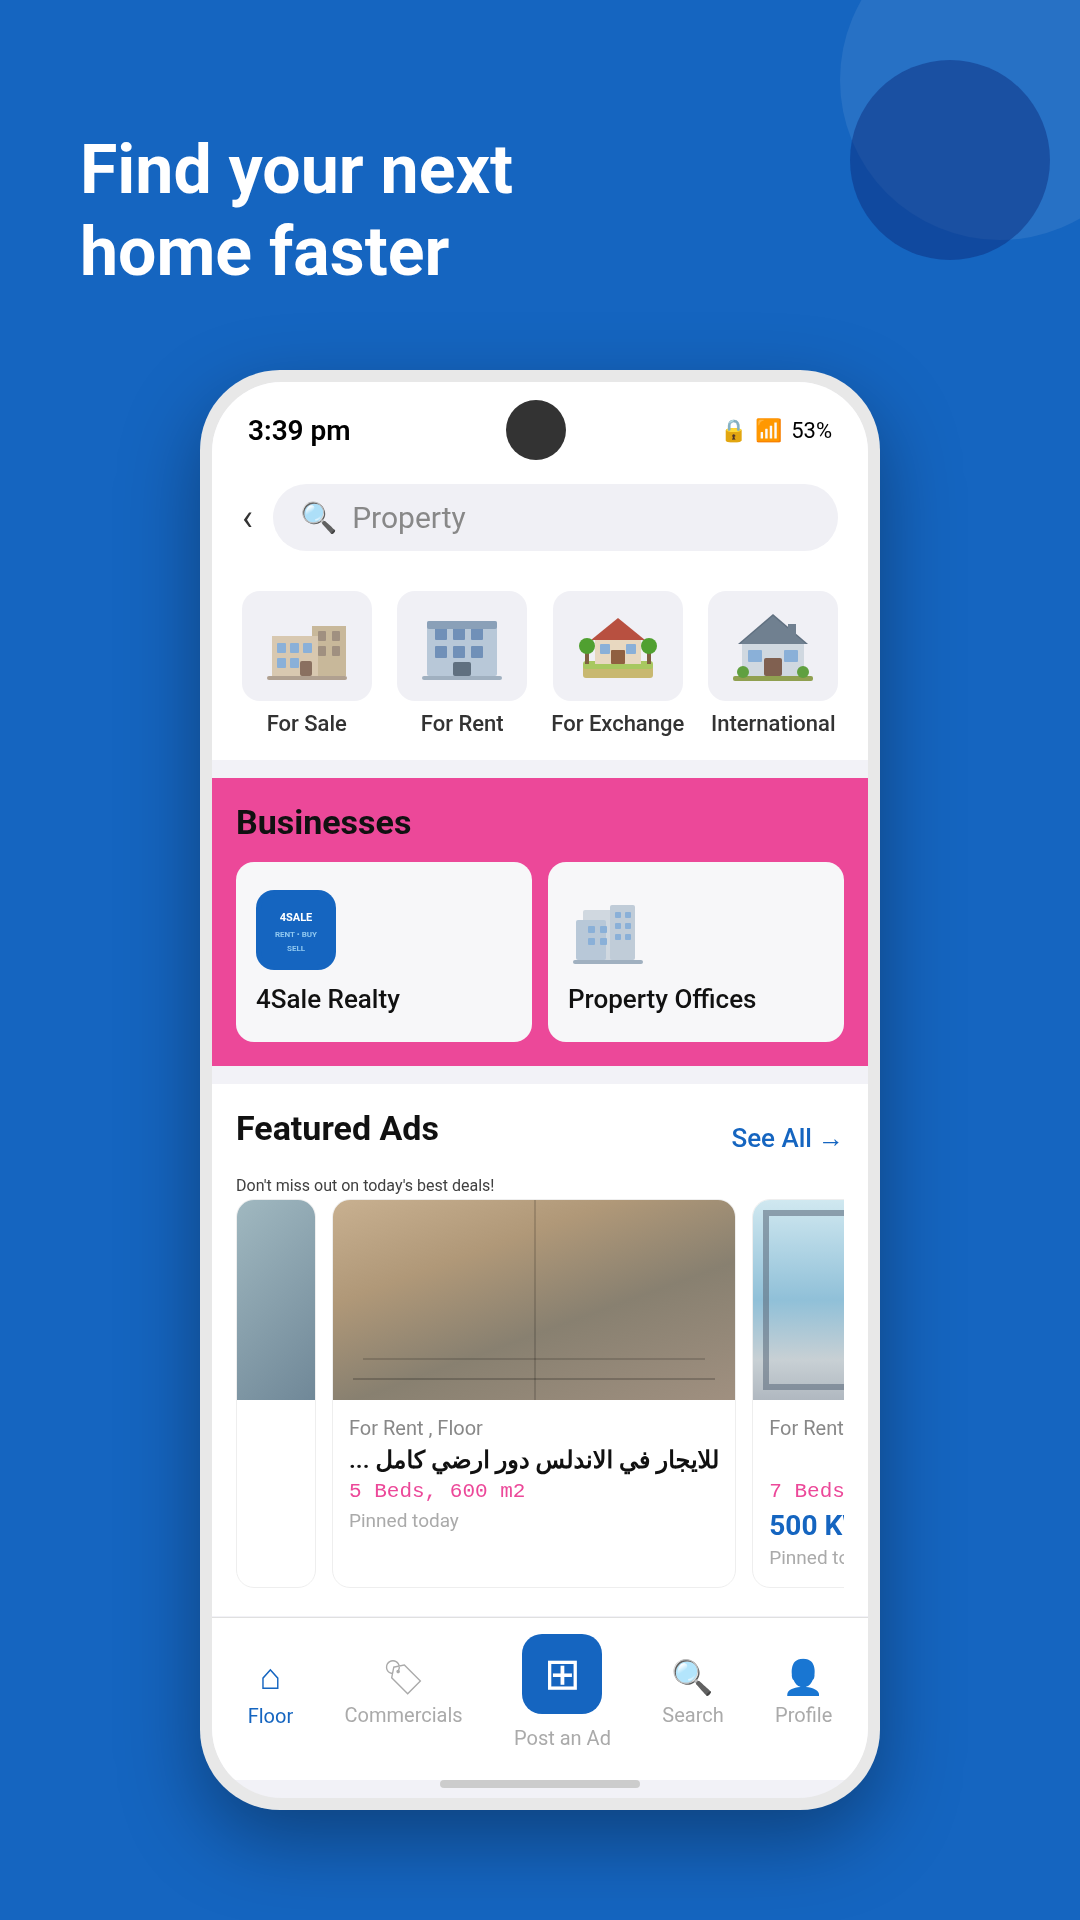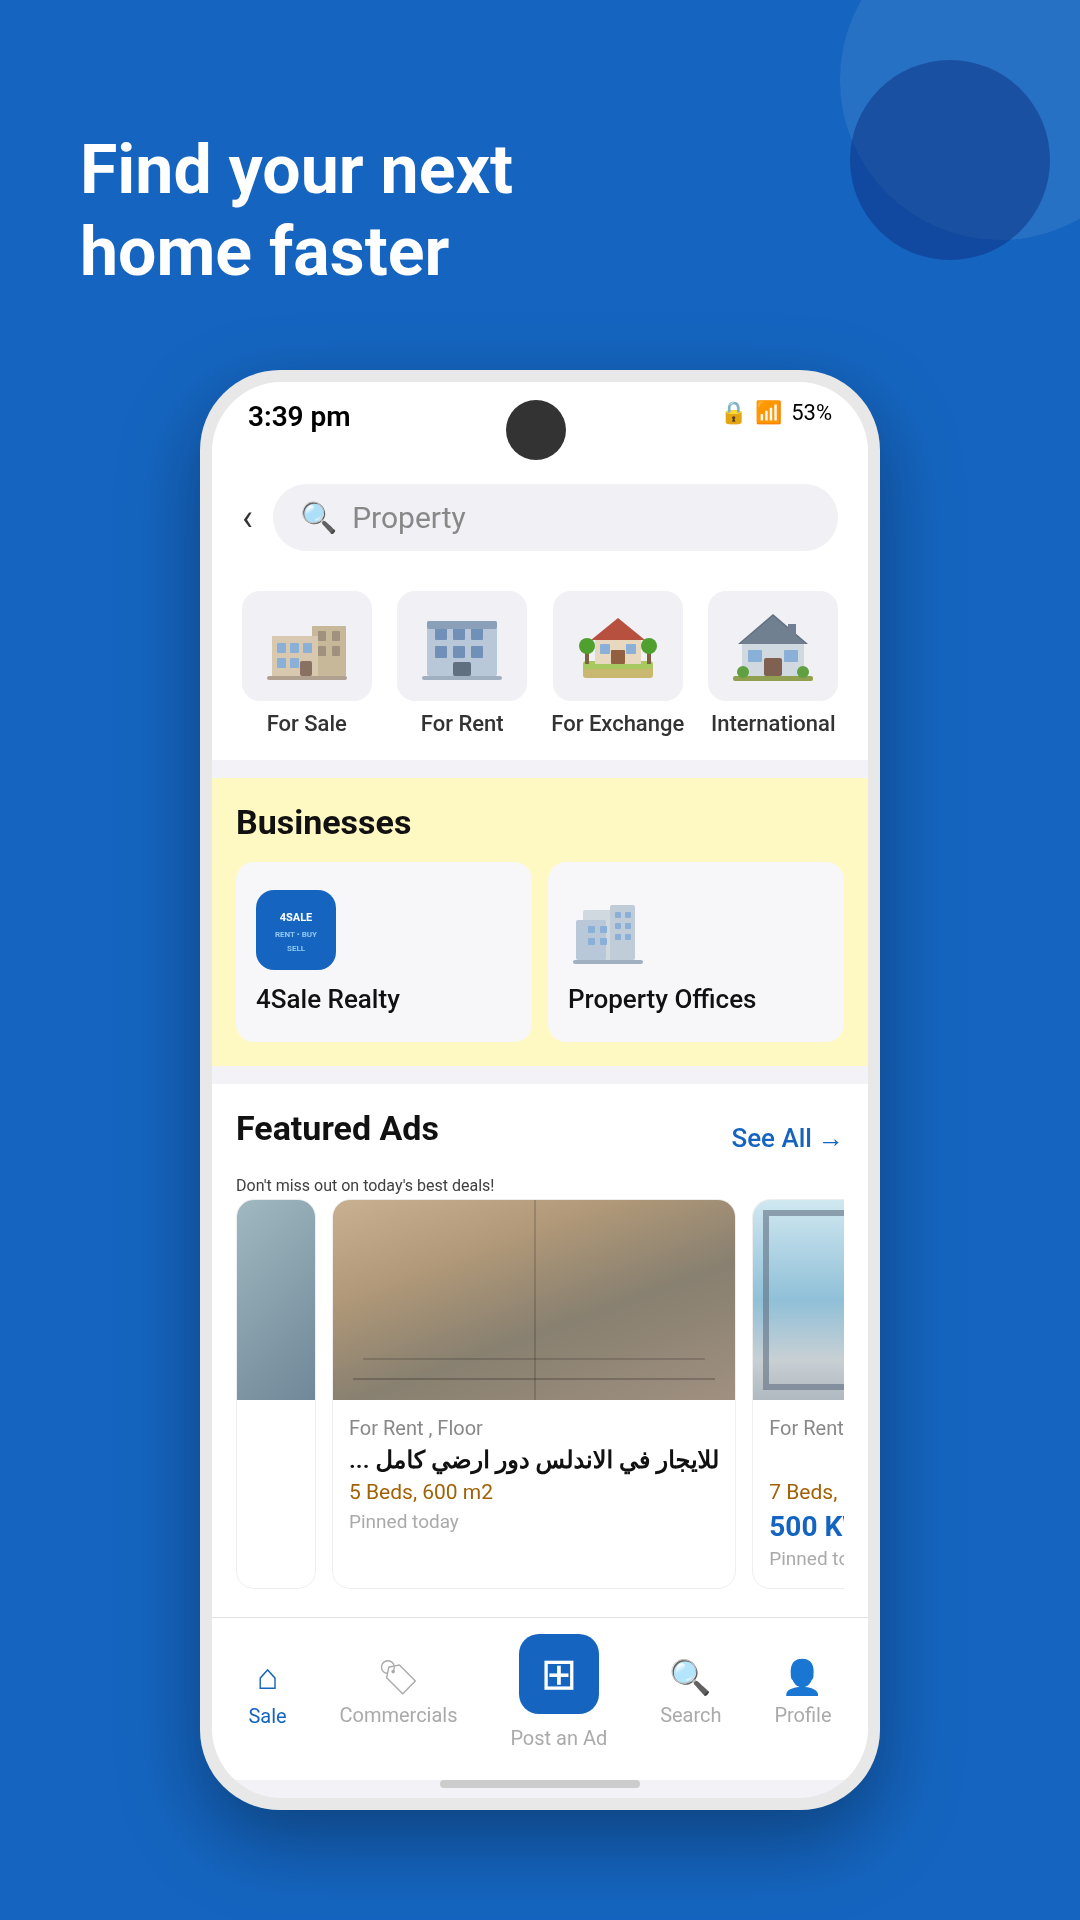--- a/index.html
+++ b/index.html
@@ -71,21 +71,21 @@
       border-radius: 70px;
       overflow: hidden;
       display: flex;
       flex-direction: column;
     }
 
     
     .status-bar {
       background: #fff;
       display: flex;
-      align-items: flex-start;
+      align-items: center;
       justify-content: space-between;
       padding: 18px 36px 10px;
       flex-shrink: 0;
     }
     .status-time {
       font-size: 28px;
       font-weight: 600;
       color: #000;
     }
     .status-camera {
@@ -181,21 +181,21 @@
     }
 
     
     .building-svg {
       width: 90px;
       height: 80px;
     }
 
     
     .businesses-section {
-      background: #fef9c3;
+      background: #ec4899;
       padding: 24px;
       margin-bottom: 18px;
     }
     .section-title {
       font-size: 34px;
       font-weight: 700;
       color: #111;
       margin-bottom: 20px;
     }
     .businesses-grid {
@@ -291,22 +291,23 @@
     }
     .ad-title {
       font-size: 24px;
       color: #111;
       font-weight: 600;
       margin-bottom: 6px;
       direction: rtl;
     }
     .ad-details {
       font-size: 21px;
-      color: #a16207;
+      color: #ec4899;
       margin-bottom: 6px;
+      font-family: Liberation Mono, monospace;
     }
     .ad-price {
       font-size: 28px;
       color: #1565C0;
       font-weight: 700;
       margin-bottom: 4px;
     }
     .ad-pinned {
       font-size: 19px;
       color: #aaa;
@@ -589,21 +590,21 @@
 
           </div>
         </div>
 
       </div>
 
       <div class="bottom-nav">
 
         <div class="nav-item">
           <span style="font-size:36px;color:#1565C0;">⌂</span>
-          <span class="nav-label active">Sale</span>
+          <span class="nav-label active">Floor</span>
         </div>
 
         <div class="nav-item">
           <span style="font-size:34px;color:#aaa;">🏷</span>
           <span class="nav-label">Commercials</span>
         </div>
 
         <div class="nav-item">
           <div class="nav-post-btn">
             <span style="font-size:44px;font-weight:300;">⊞</span>

